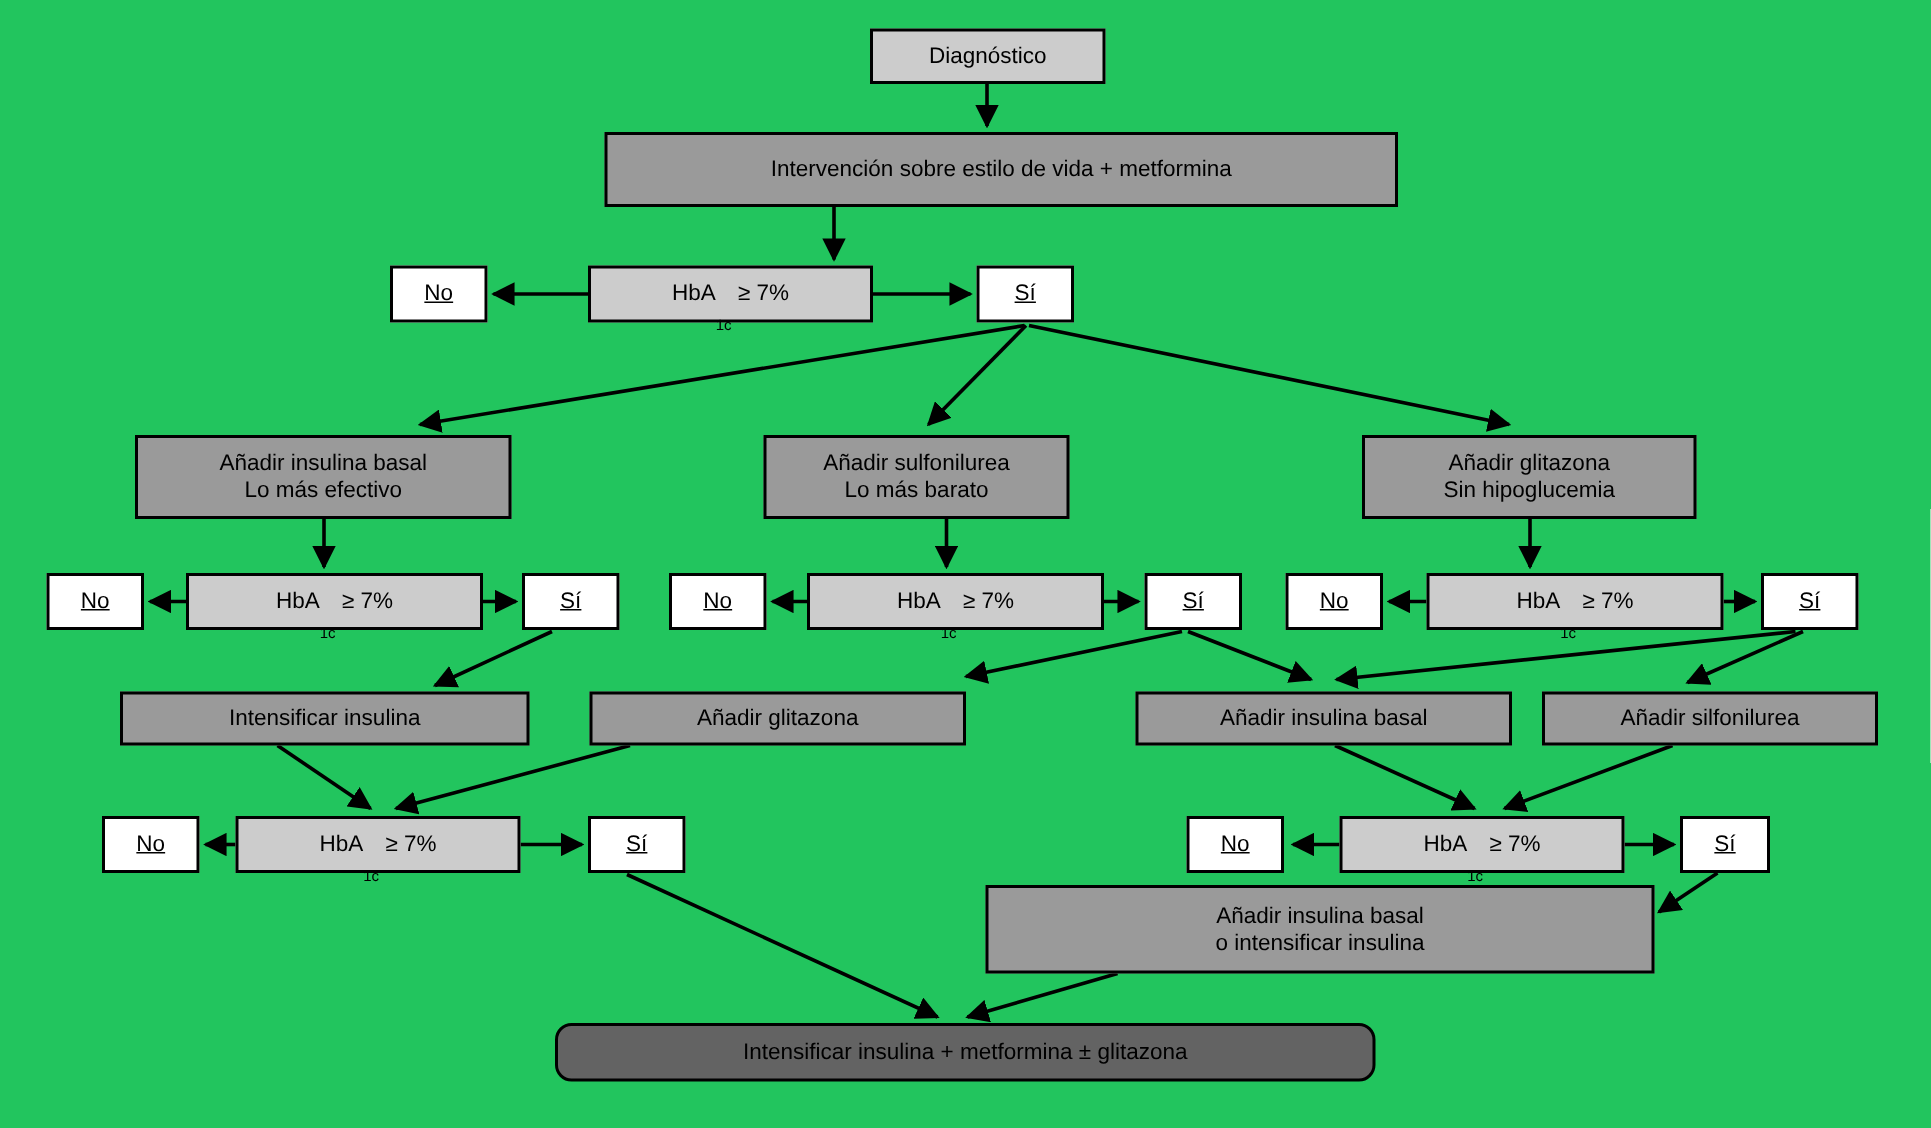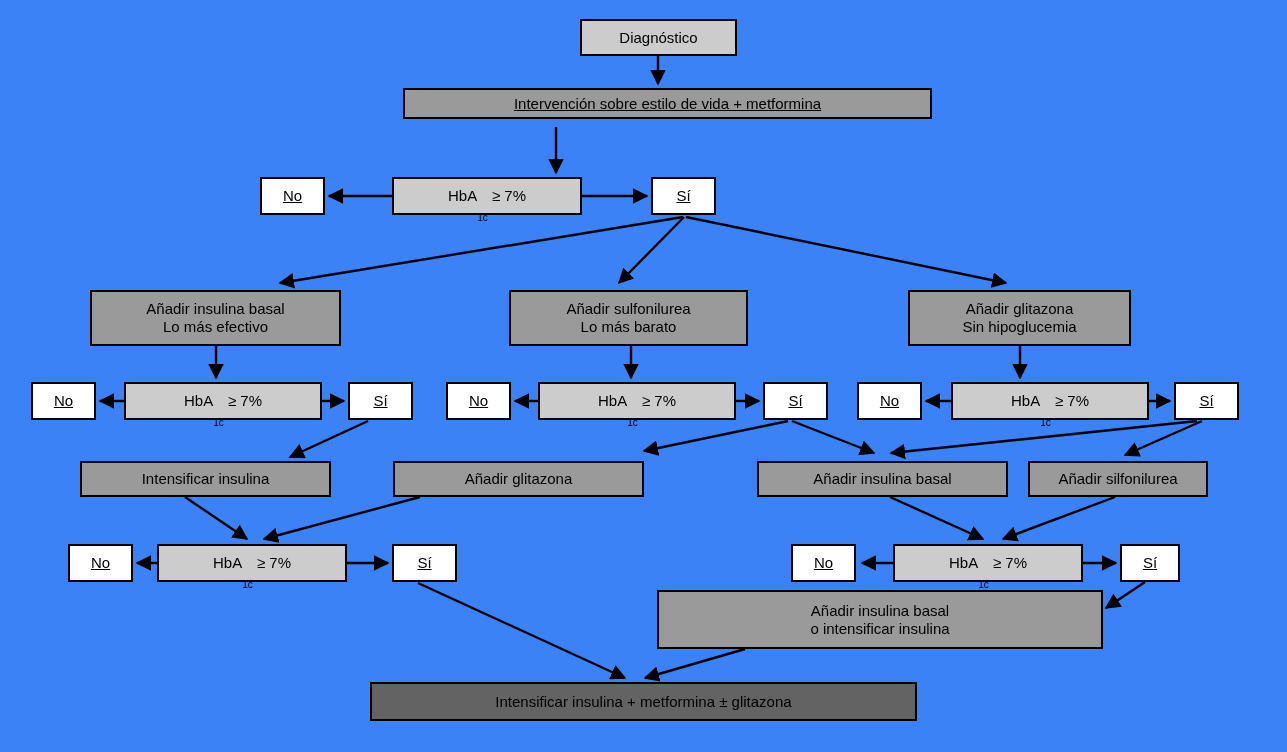--- a/index.html
+++ b/index.html
@@ -7,21 +7,21 @@
     padding: 0;
     background: #ffffff;
   }
   body {
     font-family: "Liberation Sans", sans-serif;
   }
   #canvas {
     position: relative;
     width: 1287px;
     height: 752px;
-    background: #3b82f6;
+    background: #22c55e;
     overflow: hidden;
   }
   #edges {
     position: absolute;
     left: 0; top: 0;
     width: 1287px;
     height: 752px;
     pointer-events: none;
   }
   .node {
@@ -102,47 +102,47 @@
       <path d="M 1083 563 L 1116 563"></path>
 
       <path d="M 1145 582 L 1106 608"></path>
       <path d="M 418 583 L 625 678"></path>
       <path d="M 745 649 L 645 678"></path>
     </g>
   </svg>
 
   <div id="nodes">
       <div class="node n-light" style="left: 580px; top: 19px; width: 157px; height: 37px;"><span class="lbl">Diagnóstico</span></div>
-      <div class="node n-medium" style="left: 403px; top: 88px; width: 529px; height: 31px; text-decoration: underline;"><span class="lbl">Intervención sobre estilo de vida + metformina</span></div>
+      <div class="node n-medium" style="left: 403px; top: 88px; width: 529px; height: 50px;"><span class="lbl">Intervención sobre estilo de vida + metformina</span></div>
       <div class="node n-light" style="left: 392px; top: 177px; width: 190px; height: 38px;"><span class="lbl">HbA<sub>1c</sub> ≥ 7%</span></div>
       <div class="node n-white" style="left: 260px; top: 177px; width: 65px; height: 38px;"><span class="lbl">No</span></div>
       <div class="node n-white" style="left: 651px; top: 177px; width: 65px; height: 38px;"><span class="lbl">Sí</span></div>
       <div class="node n-medium" style="left: 90px; top: 290px; width: 251px; height: 56px;"><span class="lbl">Añadir insulina basal
 Lo más efectivo</span></div>
-      <div class="node n-medium" style="left: 509px; top: 290px; width: 239px; height: 56px;"><span class="lbl">Añadir sulfonilurea
+      <div class="node n-medium" style="left: 509px; top: 290px; width: 204px; height: 56px;"><span class="lbl">Añadir sulfonilurea
 Lo más barato</span></div>
       <div class="node n-medium" style="left: 908px; top: 290px; width: 223px; height: 56px;"><span class="lbl">Añadir glitazona
 Sin hipoglucemia</span></div>
       <div class="node n-light" style="left: 124px; top: 382px; width: 198px; height: 38px;"><span class="lbl">HbA<sub>1c</sub> ≥ 7%</span></div>
       <div class="node n-white" style="left: 31px; top: 382px; width: 65px; height: 38px;"><span class="lbl">No</span></div>
       <div class="node n-white" style="left: 348px; top: 382px; width: 65px; height: 38px;"><span class="lbl">Sí</span></div>
       <div class="node n-light" style="left: 538px; top: 382px; width: 198px; height: 38px;"><span class="lbl">HbA<sub>1c</sub> ≥ 7%</span></div>
       <div class="node n-white" style="left: 446px; top: 382px; width: 65px; height: 38px;"><span class="lbl">No</span></div>
       <div class="node n-white" style="left: 763px; top: 382px; width: 65px; height: 38px;"><span class="lbl">Sí</span></div>
       <div class="node n-light" style="left: 951px; top: 382px; width: 198px; height: 38px;"><span class="lbl">HbA<sub>1c</sub> ≥ 7%</span></div>
       <div class="node n-white" style="left: 857px; top: 382px; width: 65px; height: 38px;"><span class="lbl">No</span></div>
       <div class="node n-white" style="left: 1174px; top: 382px; width: 65px; height: 38px;"><span class="lbl">Sí</span></div>
-      <div class="node n-medium" style="left: 80px; top: 461px; width: 251px; height: 36px;"><span class="lbl">Intensificar insulina</span></div>
+      <div class="node n-medium" style="left: 80px; top: 461px; width: 273px; height: 36px;"><span class="lbl">Intensificar insulina</span></div>
       <div class="node n-medium" style="left: 393px; top: 461px; width: 251px; height: 36px;"><span class="lbl">Añadir glitazona</span></div>
       <div class="node n-medium" style="left: 757px; top: 461px; width: 251px; height: 36px;"><span class="lbl">Añadir insulina basal</span></div>
-      <div class="node n-medium" style="left: 1028px; top: 461px; width: 180px; height: 36px;"><span class="lbl">Añadir silfonilurea</span></div>
+      <div class="node n-medium" style="left: 1028px; top: 461px; width: 224px; height: 36px;"><span class="lbl">Añadir silfonilurea</span></div>
       <div class="node n-light" style="left: 157px; top: 544px; width: 190px; height: 38px;"><span class="lbl">HbA<sub>1c</sub> ≥ 7%</span></div>
       <div class="node n-white" style="left: 68px; top: 544px; width: 65px; height: 38px;"><span class="lbl">No</span></div>
       <div class="node n-white" style="left: 392px; top: 544px; width: 65px; height: 38px;"><span class="lbl">Sí</span></div>
       <div class="node n-light" style="left: 893px; top: 544px; width: 190px; height: 38px;"><span class="lbl">HbA<sub>1c</sub> ≥ 7%</span></div>
       <div class="node n-white" style="left: 791px; top: 544px; width: 65px; height: 38px;"><span class="lbl">No</span></div>
       <div class="node n-white" style="left: 1120px; top: 544px; width: 60px; height: 38px;"><span class="lbl">Sí</span></div>
       <div class="node n-medium" style="left: 657px; top: 590px; width: 446px; height: 59px;"><span class="lbl">Añadir insulina basal
 o intensificar insulina</span></div>
-      <div class="node n-dark" style="left: 370px; top: 682px; width: 547px; height: 39px;"><span class="lbl">Intensificar insulina + metformina ± glitazona</span></div>
+      <div class="node n-dark" style="left: 370px; top: 682px; width: 547px; height: 39px; border-radius: 11px;"><span class="lbl">Intensificar insulina + metformina ± glitazona</span></div>
     </div>
 
 </div>
 
 </body></html>

